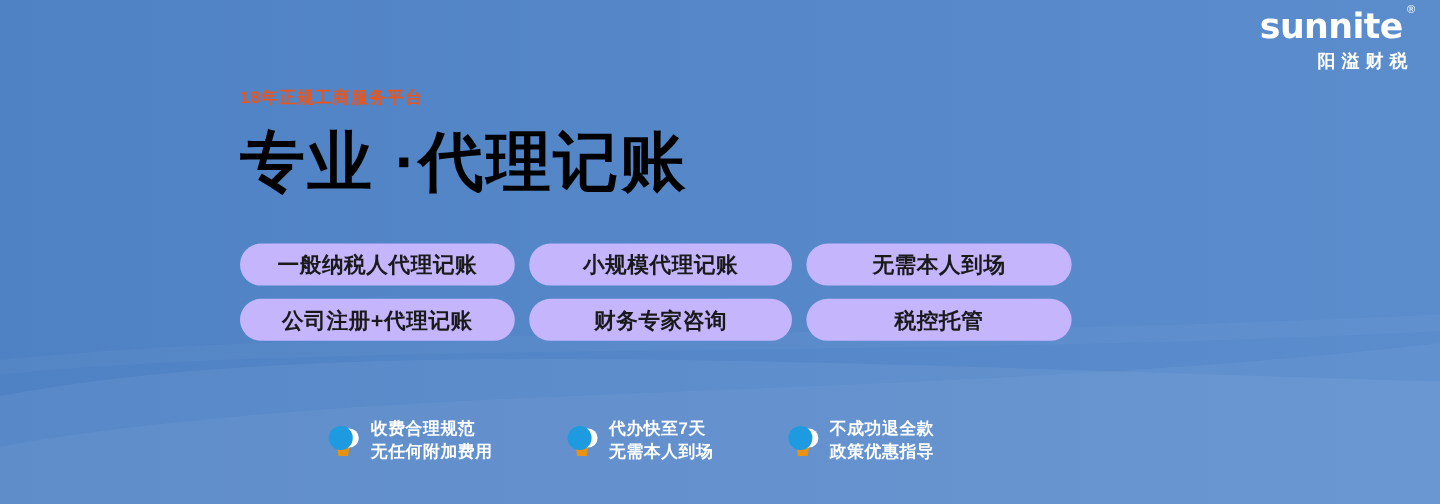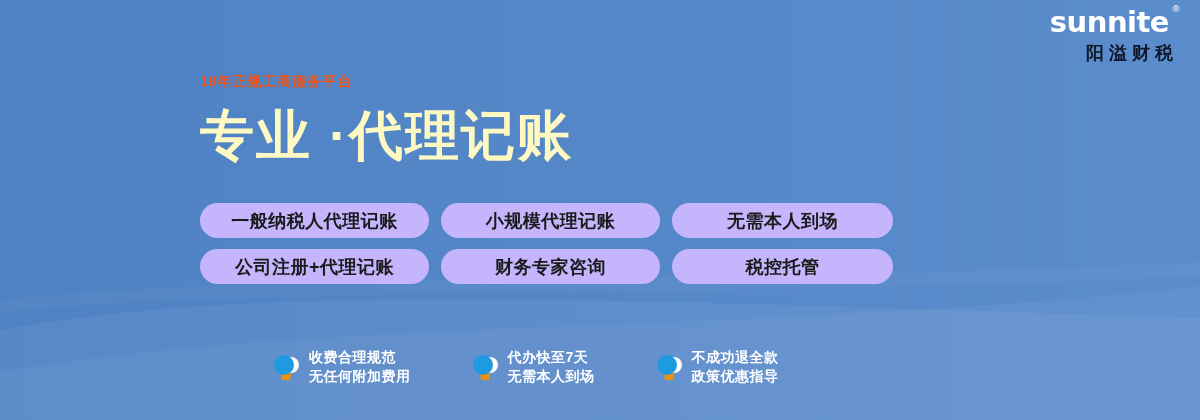--- a/index.html
+++ b/index.html
@@ -42,46 +42,46 @@
   #logo .reg {
     position: absolute;
     top: -3px;
     right: -2px;
     font-size: 9px;
     font-weight: normal;
     line-height: 1;
   }
   #logo .cn {
     margin-top: 7px;
-    font-size: 18px;
+    font-size: 15px;
     font-weight: bold;
     letter-spacing: 5px;
     padding-left: 5px;
-    color: #0f172a;
+    color: #ffffff;
   }
 
   
   #headline-block {
     position: absolute;
     left: 200px;
     top: 74px;
   }
   #eyebrow {
     font-size: 14px;
     font-weight: bold;
     color: #e8561e;
     letter-spacing: 1px;
     line-height: 1;
     white-space: nowrap;
   }
   #headline {
     margin-top: 20px;
     font-size: 54px;
     font-weight: bold;
-    color: #fef9c3;
+    color: #000000;
     letter-spacing: 2px;
     line-height: 1;
     white-space: nowrap;
   }
 
   
   #pill-grid {
     position: absolute;
     left: 200px;
     top: 203px;

